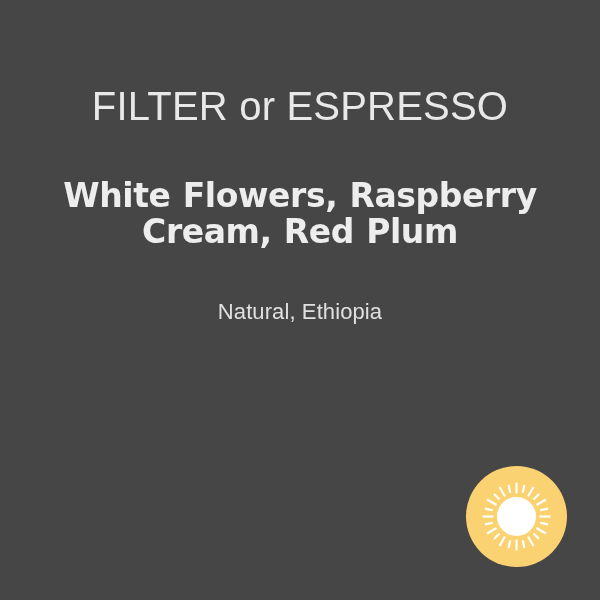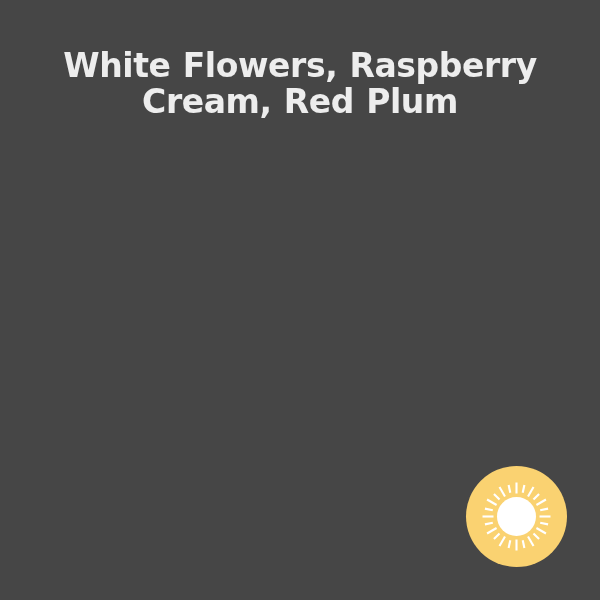--- a/index.html
+++ b/index.html
@@ -89,23 +89,25 @@
     height: 101px;
   }
 </style>
 </head>
 <body>
 
 <div class="card">
 
   <div class="content">
 
+    <p class="brew-method">FILTER or ESPRESSO</p>
 
     <p class="tasting-notes">White Flowers, Raspberry Cream, Red Plum</p>
 
+    <p class="origin">Natural, Ethiopia</p>
 
   </div>
 
   <div class="sun-badge">
     <svg viewBox="0 0 101 101" xmlns="http://www.w3.org/2000/svg">
 
       <circle cx="50.5" cy="50.5" r="19.5" fill="#FFFFFF"></circle>
 
       <g stroke="#FFFFFF" stroke-width="2.1" stroke-linecap="butt">
 

